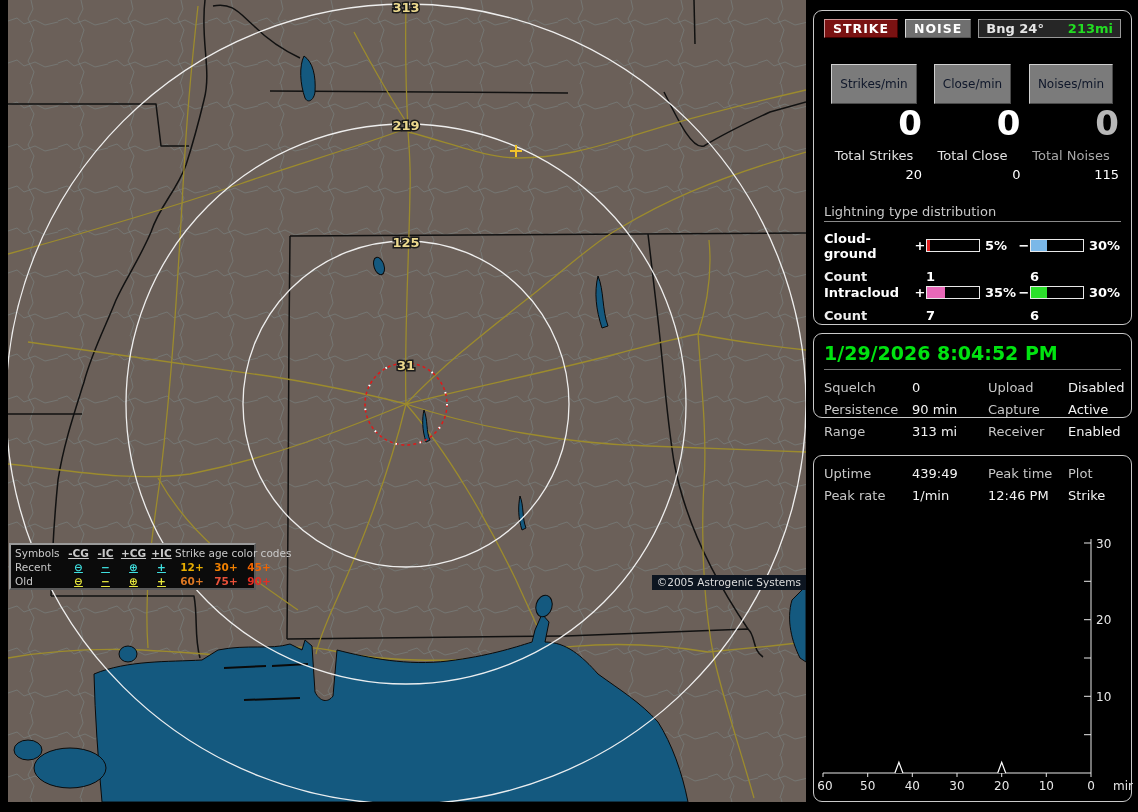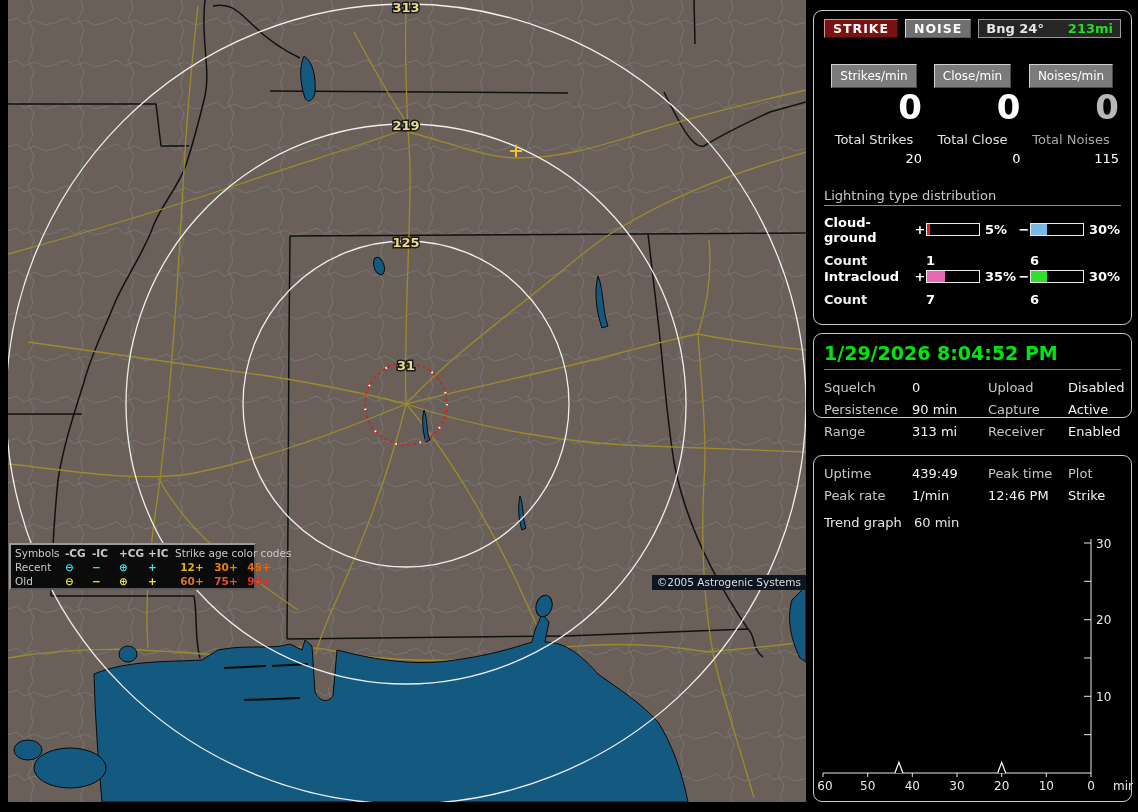--- a/index.html
+++ b/index.html
@@ -8,21 +8,21 @@
   
   .map{position:absolute;left:8px;top:0;width:798px;height:591px;background:#6b6059;}
   .map svg{position:absolute;left:0;top:0;}
   .legend{position:absolute;left:1px;bottom:1px;width:247px;height:47px;background:#0b0b0b;
           border:2px solid;border-color:#9a9a9a #5a5a5a #5a5a5a #9a9a9a;box-sizing:border-box;
           font-size:10.5px;color:#c9c9c9;padding:1px 4px;z-index:5;}
   .lg-row{display:grid;grid-template-columns:50px 27px 27px 29px 27px 34px 34px 32px;
           align-items:center;height:14px;line-height:14px;}
   .lg-head span{white-space:nowrap;}
   .lg-age-title{grid-column:6 / span 3;text-align:center;white-space:nowrap;}
-  .sym{font-weight:bold;}
+  .sym{text-align:center;font-weight:bold;text-decoration:underline;}
   .cyan{color:#3fe0e0;} .yel{color:#e8e83c;}
   .age15{color:#e8ae00;} .age30{color:#f08000;} .age45{color:#f06400;}
   .age60{color:#dd7722;} .age75{color:#e85038;} .age90{color:#e42e24;}
   .agecell{text-align:center;font-weight:bold;}
   .copyright{position:absolute;right:0;bottom:1px;background:#0d1520;color:#dcdcdc;
              font-size:10.5px;padding:1px 5px 2px 5px;z-index:5;white-space:nowrap;}
   
   .panel{position:absolute;left:813px;width:319px;background:#000;border:1px solid #c9c9c9;
          border-radius:9px;box-sizing:border-box;padding:8px 10px;}
   .p1{top:10px;height:315px;}
@@ -31,21 +31,21 @@
   .hdr-row{display:flex;align-items:flex-start;}
   .btn{font-weight:bold;font-size:12.5px;color:#fff;padding:1px 8px;margin-right:7px;cursor:pointer;
        border:1px solid;border-color:#d8d8d8 #555 #555 #d8d8d8;letter-spacing:1px;}
   .btn-strike{background:#7a1212;border-color:#c99 #400 #400 #c99;}
   .btn-noise{background:#6f6f6f;}
   .bng{margin-left:auto;width:128px;display:flex;justify-content:space-between;background:#262626;
        border:1px solid #989898;padding:1px 7px;font-weight:bold;font-size:13px;}
   .bng .dist{color:#22dd22;}
   .cols{display:flex;justify-content:space-between;margin-top:26px;padding:0 2px;}
   .col{display:flex;flex-direction:column;width:96px;}
-  .chip{align-self:center;background:#7b7b7b;color:#ffffff;font-size:12px;padding:4px 8px;
+  .chip{align-self:center;background:#7b7b7b;color:#0f172a;font-size:12px;padding:12px 8px;
         border:1px solid;border-color:#cfcfcf #4a4a4a #4a4a4a #cfcfcf;white-space:nowrap;cursor:pointer;}
   .bigzero{font-size:34px;font-weight:bold;text-align:right;line-height:1.05;margin-top:2px;color:#fff;}
   .dim .bigzero{color:#b8b8b8;}
   .tot-label{font-size:13px;text-align:center;margin-top:6px;color:#e2e2e2;white-space:nowrap;}
   .dim .tot-label{color:#a8a8a8;}
   .tot-val{font-size:13px;text-align:right;margin-top:4px;color:#fff;}
   .dist-title{margin-top:22px;color:#c8c8c8;font-size:13px;border-bottom:1px solid #8a8a8a;
               padding-bottom:2px;}
   .dist-row{display:grid;grid-template-columns:90px 12px 54px 38px 12px 54px 39px;
             align-items:center;margin-top:9px;font-size:13px;}
@@ -298,24 +298,20 @@
       <span class="v">439:49</span>
       <span class="k">Peak time</span>
       <span class="k">Plot</span>
     </div>
     <div class="inforow">
       <span class="k">Peak rate</span>
       <span class="v">1/min</span>
       <span class="v">12:46 PM</span>
       <span class="v">Strike</span>
     </div>
-    <div class="trendrow">
-      <span class="k">Trend graph</span>
-      <span class="v">60 min</span>
-    </div>
 
     <svg class="graph" viewBox="0 0 319 347">
       <g>
         <path class="axis" d="M277,83 L277,317 L9,317"></path>
         <path class="axis" d="M270,87 L277,87 M270,125.3 L277,125.3 M270,163.7 L277,163.7 M270,202 L277,202 M270,240.3 L277,240.3 M270,278.7 L277,278.7"></path>
         <path class="axis" d="M9,317 L9,321 M53.7,317 L53.7,321 M98.3,317 L98.3,321 M143,317 L143,321 M187.7,317 L187.7,321 M232.3,317 L232.3,321 M277,317 L277,321"></path>
       </g>
       <g id="spike-layer">
           <path d="M80.9,317 L84.9,306.3 L88.9,317" class="spike"></path>
           <path d="M183.7,317 L187.7,306.3 L191.7,317" class="spike"></path>

